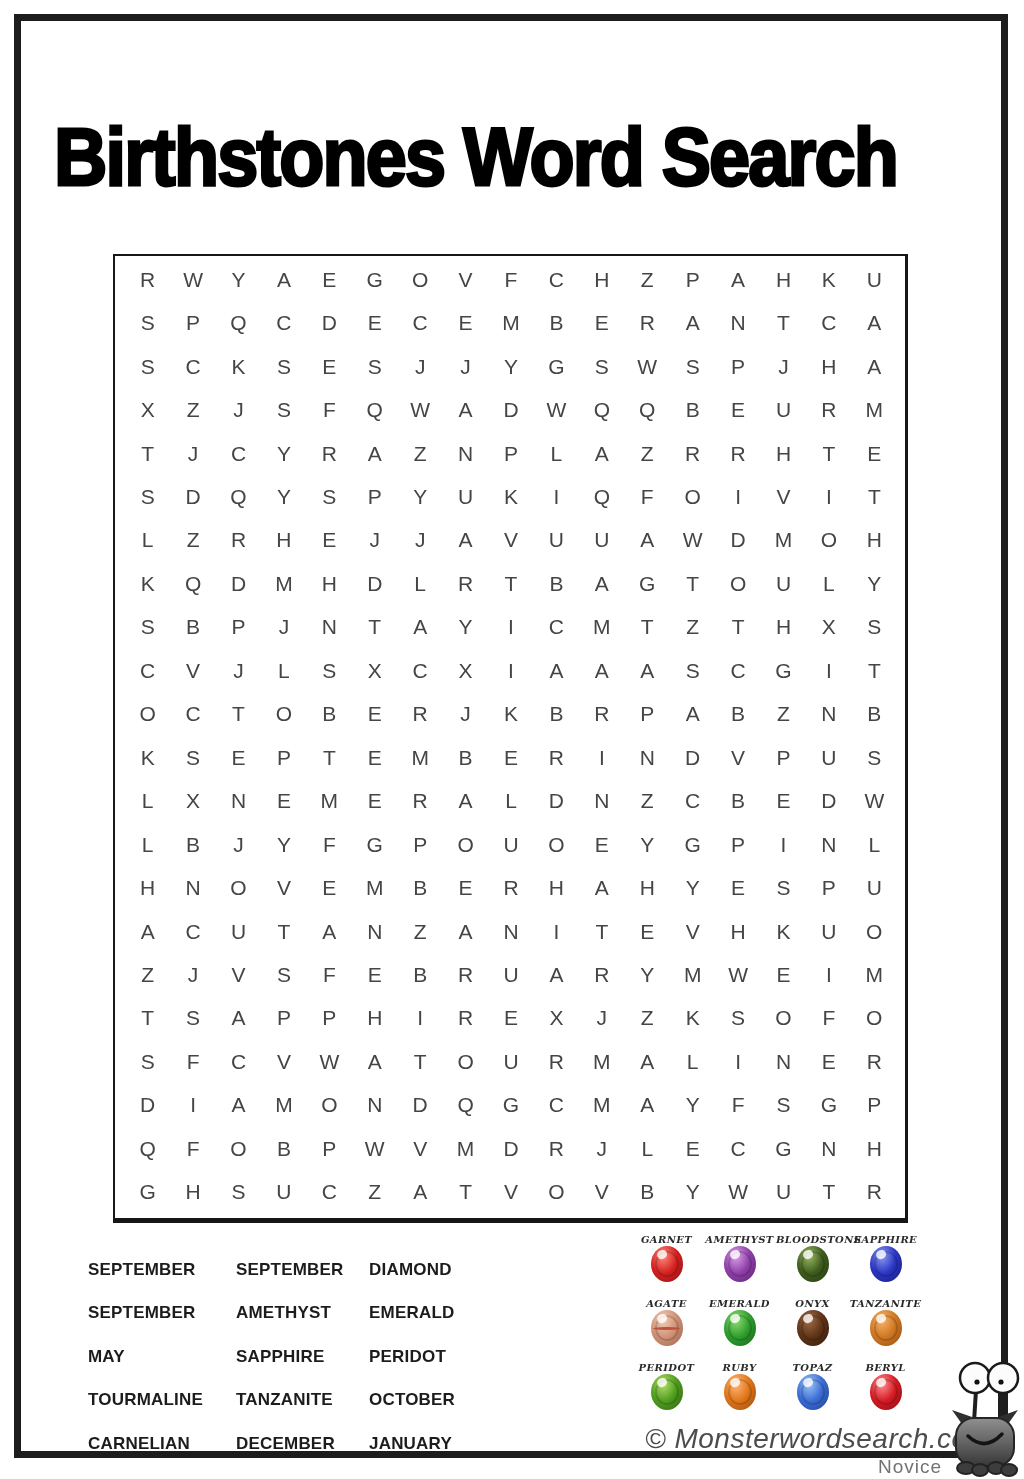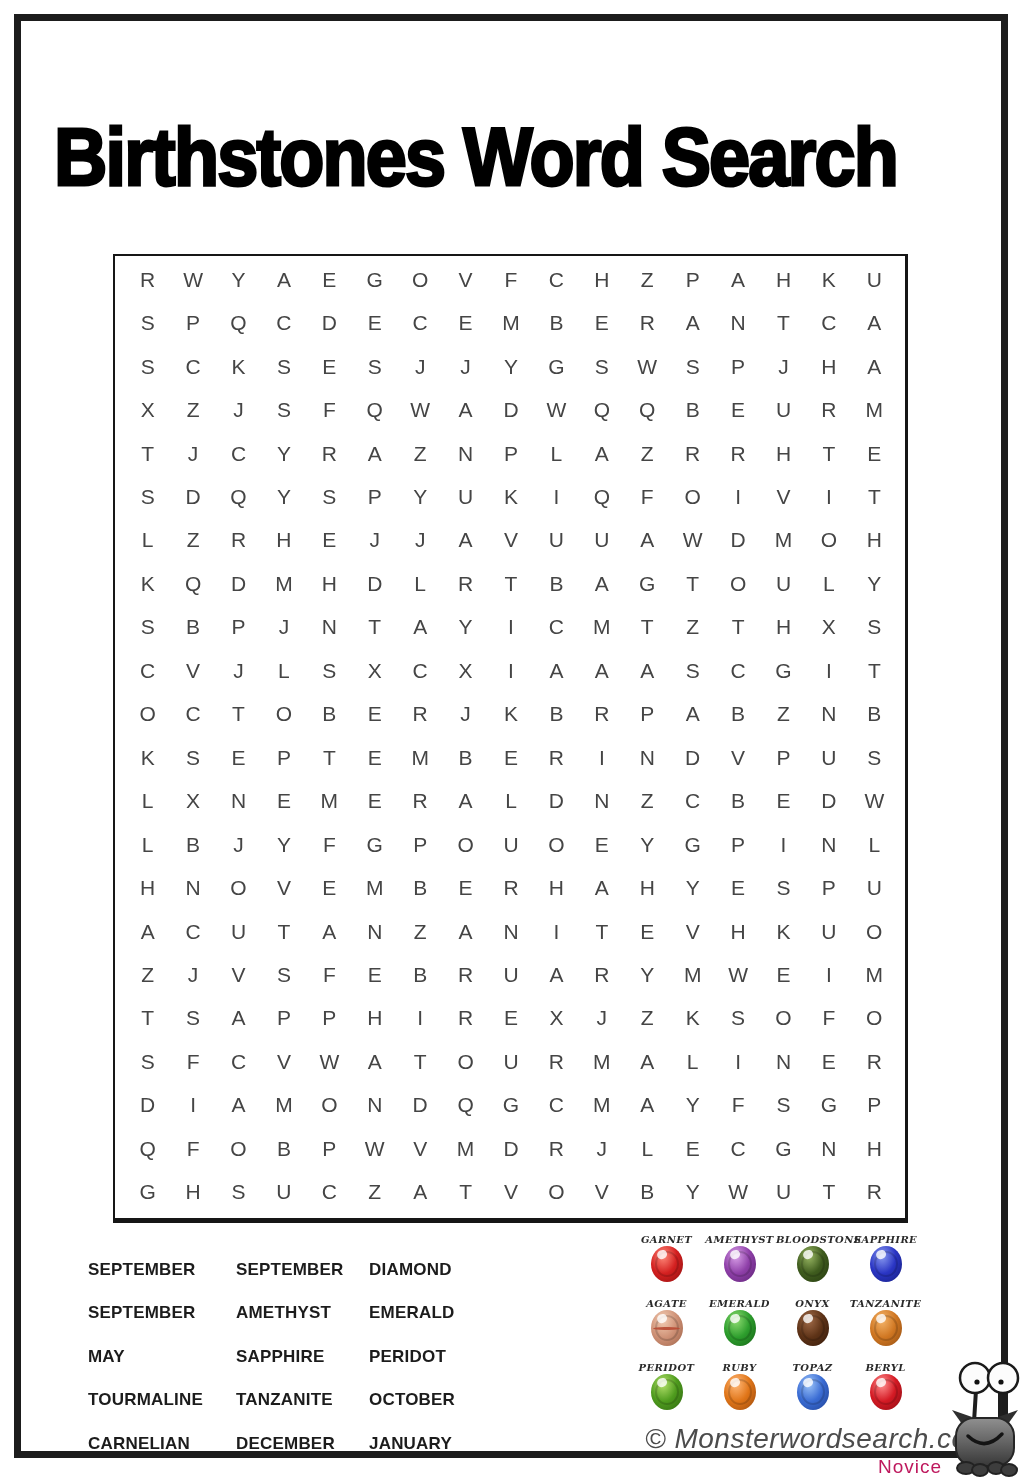--- a/index.html
+++ b/index.html
@@ -38,21 +38,21 @@
   .gem { position:relative; width:32px; height:36px; border-radius:50%; margin:1px auto 0; }
   .gem::before { content:""; position:absolute; left:4px; right:4px; top:5px; bottom:5px;
                  border-radius:50%; border:2px solid rgba(0,0,0,0.16); }
   .gem::after { content:""; position:absolute; left:20%; top:10%; width:32%; height:24%;
                 background:rgba(255,255,255,0.8); border-radius:50%; transform:rotate(-25deg); }
   .gem-band { position:absolute; left:8%; top:46%; width:84%; height:10%;
               border-radius:50%; opacity:0.9; }
 
   .copyright { position:absolute; left:645px; top:1423px; font-size:28px; font-style:italic;
                color:#4c4c4c; letter-spacing:0.5px; white-space:nowrap; z-index:3; }
-  .novice { position:absolute; left:878px; top:1456px; font-size:19px; color:#be185d;
+  .novice { position:absolute; left:878px; top:1456px; font-size:19px; color:#737373;
             letter-spacing:1px; z-index:3; }
   .monster { position:absolute; left:950px; top:1360px; z-index:4; }
 </style>
 </head>
 <body>
 
 <div class="page">
   <div class="frame"></div>
 
 

